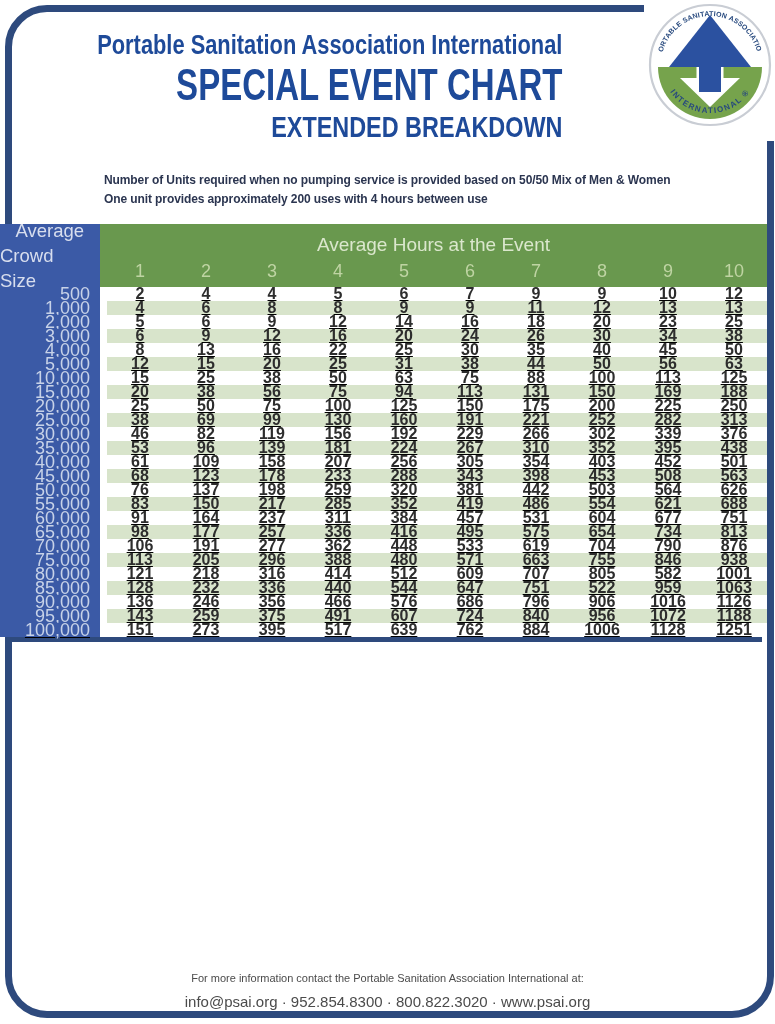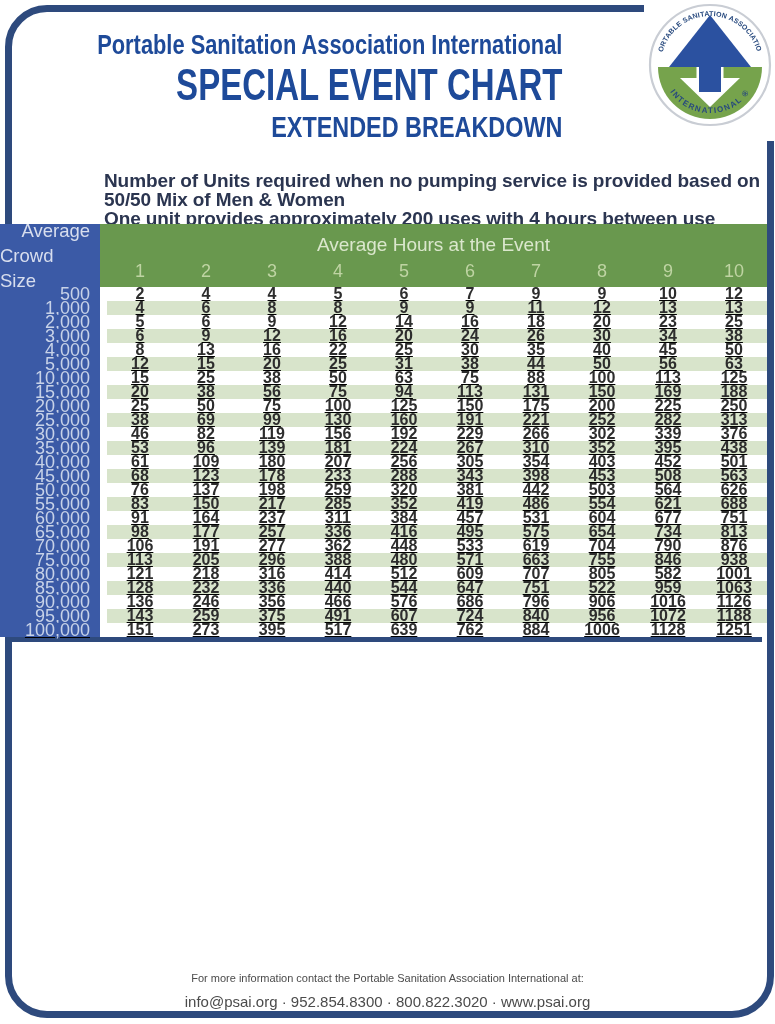--- a/index.html
+++ b/index.html
@@ -12,28 +12,28 @@
     position:absolute;left:5px;top:5px;width:769px;height:1013px;box-sizing:border-box;
     border:7px solid #2e4a7d;border-radius:42px;z-index:1;
   }
   
   .logo-patch{position:absolute;left:644px;top:0;width:131px;height:141px;background:#ffffff;z-index:3;}
   
   .title-block{position:absolute;top:30px;right:213px;z-index:2;text-align:right;color:#1e4a99;}
   .t1{font-size:28px;font-weight:bold;white-space:nowrap;line-height:1.1;transform:scaleX(.78);transform-origin:100% 50%;}
   .t2{font-size:44px;font-weight:bold;white-space:nowrap;line-height:1.0;margin-top:2px;transform:scaleX(.75);transform-origin:100% 50%;}
   .t3{font-size:30px;font-weight:bold;white-space:nowrap;line-height:1.0;margin-top:5px;transform:scaleX(.78);transform-origin:100% 50%;}
-  .subtitle{position:absolute;left:104px;top:171px;z-index:2;color:#2b3550;font-size:19px;font-weight:bold;line-height:19px;letter-spacing:-.1px;}
+  .subtitle{position:absolute;left:104px;top:171px;z-index:2;color:#2b3550;font-size:12px;font-weight:bold;line-height:19px;letter-spacing:-.1px;}
   
   .logo{position:absolute;left:648px;top:3px;width:124px;height:124px;z-index:4;}
   
   .table-wrap{position:absolute;left:0;top:224px;width:767px;z-index:3;}
   .thead{display:flex;height:63px;}
   .corner{width:100px;background:#3b5aa6;color:#d8deee;display:flex;flex-direction:column;justify-content:center;
-    align-items:flex-end;padding-right:10px;box-sizing:border-box;font-size:18.5px;line-height:25px;}
+    align-items:flex-end;padding-right:16px;box-sizing:border-box;font-size:18.5px;line-height:25px;}
   .ghead{flex:1;background:#69984e;display:flex;flex-direction:column;}
   .ghead-title{height:31px;display:flex;align-items:center;justify-content:center;color:#dbe7cd;font-size:19px;padding-top:10px;box-sizing:border-box;}
   .cols{flex:1;display:flex;padding-left:7px;}
   .hcell{width:66px;display:flex;align-items:center;justify-content:center;color:#bfd4a3;font-size:18px;}
   .trow{display:flex;height:14px;text-decoration:underline;}
   .rlabel{width:100px;background:#3b5aa6;color:#c7d2e8;font-size:18px;display:flex;align-items:center;
     justify-content:flex-end;padding-right:10px;box-sizing:border-box;}
   .band{flex:1;display:flex;margin-left:7px;}
   .band.white{background:#ffffff;}
   .band.green{background:#d8e4cb;}
@@ -290,21 +290,21 @@
             <div class="dcell">352</div>
             <div class="dcell">395</div>
             <div class="dcell">438</div>
           </div>
         </div>
         <div class="trow">
           <div class="rlabel">40,000</div>
           <div class="band white">
             <div class="dcell">61</div>
             <div class="dcell">109</div>
-            <div class="dcell">180</div>
+            <div class="dcell">158</div>
             <div class="dcell">207</div>
             <div class="dcell">256</div>
             <div class="dcell">305</div>
             <div class="dcell">354</div>
             <div class="dcell">403</div>
             <div class="dcell">452</div>
             <div class="dcell">501</div>
           </div>
         </div>
         <div class="trow">

